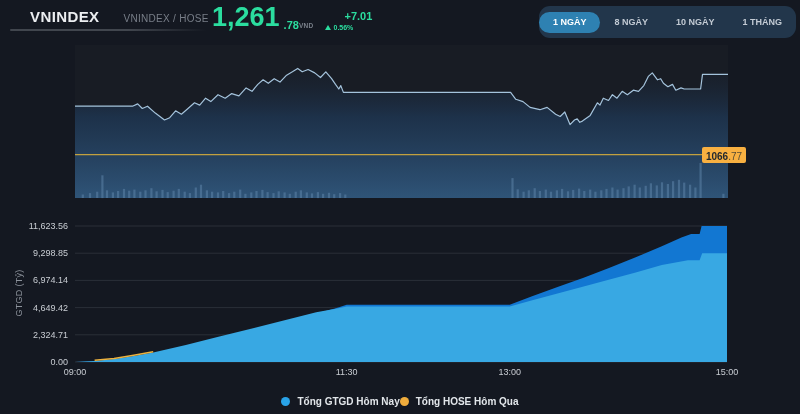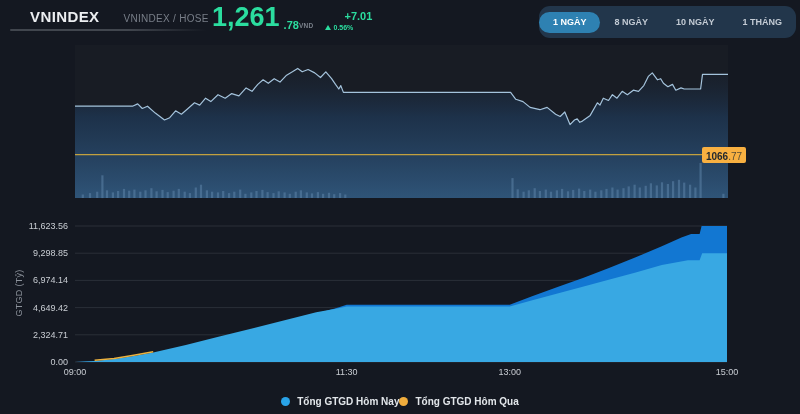--- a/index.html
+++ b/index.html
@@ -213,17 +213,17 @@
 
   <div class="ylabel">GTGD (Tỷ)</div>
 
   <div class="legend" id="legend">
       <div class="legend-item">
         <span class="legend-dot" style="background: rgb(41, 163, 232);"></span>
         <span class="legend-label">Tổng GTGD Hôm Nay</span>
       </div>
       <div class="legend-item">
         <span class="legend-dot" style="background: rgb(240, 173, 61);"></span>
-        <span class="legend-label">Tổng GTGD Hôm Qua</span>
+        <span class="legend-label">Tổng HOSE Hôm Qua</span>
       </div>
     </div>
 
 </div>
 
 </body></html>

